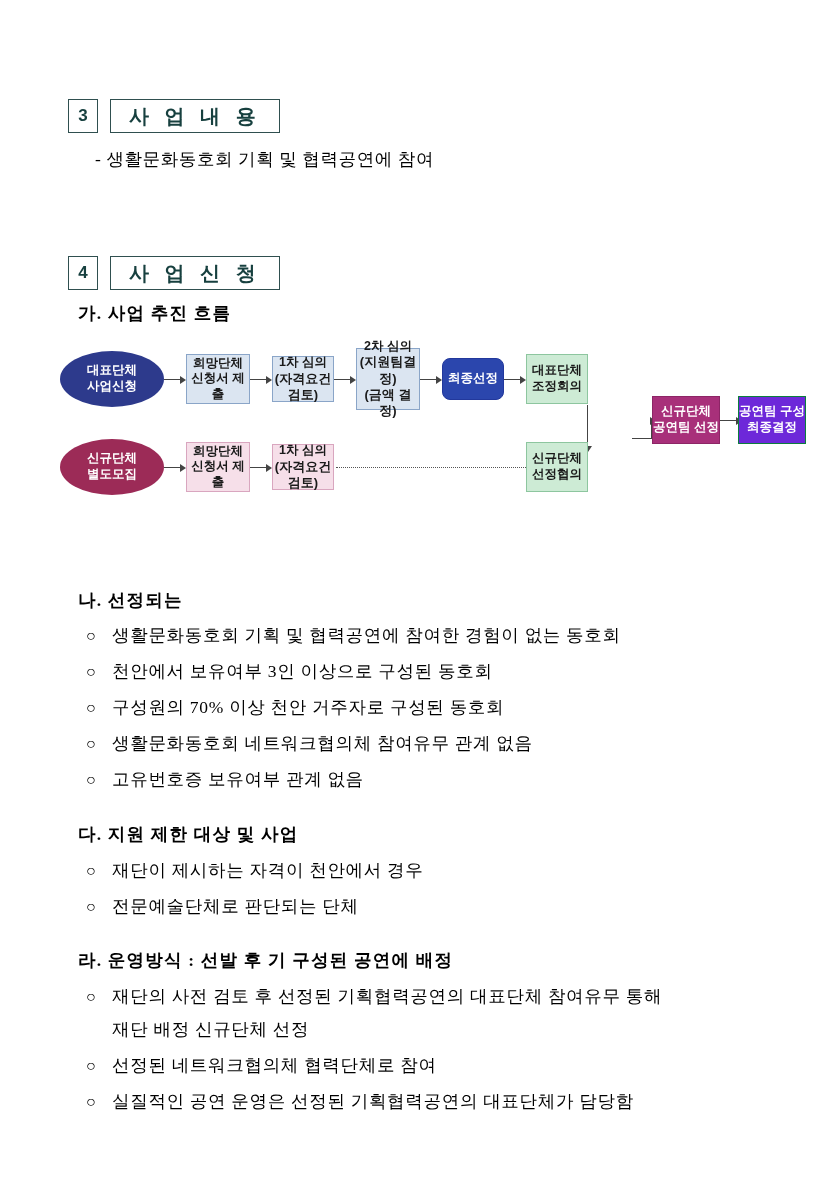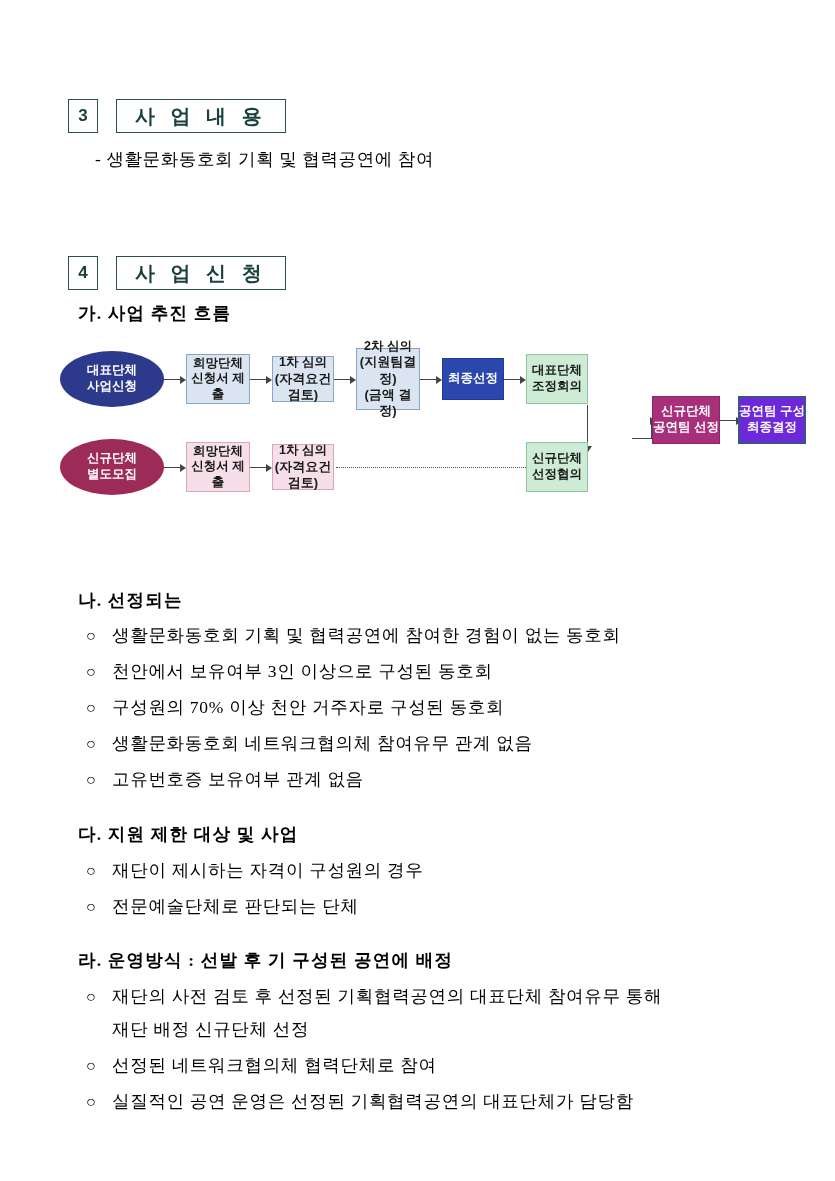--- a/index.html
+++ b/index.html
@@ -35,21 +35,21 @@
     color: #17403f;
     font-family: "Liberation Sans", sans-serif;
     font-size: 17px;
     font-weight: bold;
     display: flex;
     align-items: center;
     justify-content: center;
     box-sizing: border-box;
   }
   .section-title-box {
-    margin-left: 18px;
+    margin-left: 12px;
     border: 1.5px solid #2f4f4f;
     background: #ffffff;
     padding: 0 18px;
     display: flex;
     align-items: center;
     box-sizing: border-box;
   }
   .section-title-box span {
     font-family: "Liberation Sans", sans-serif;
     font-size: 20px;
@@ -247,21 +247,21 @@
       <div class="l1">1차 심의</div>
       <div class="l3">(자격요건 검토)</div>
     </div>
 
     <div class="node box-lightblue" style="left:296px; top:6px; width:64px; height:62px;">
       <div class="l1">2차 심의</div>
       <div class="l3">(지원팀결정)</div>
       <div class="l3">(금액 결정)</div>
     </div>
 
-    <div class="node box-darkblue" style="left:382px; top:16px; width:62px; height:42px;">
+    <div class="node box-darkblue" style="left:382px; top:16px; width:62px; height:42px;border-radius:8px;">
       <div class="l1">최종선정</div>
     </div>
 
     <div class="node box-green" style="left:466px; top:12px; width:62px; height:50px;">
       <div class="l1">대표단체</div>
       <div class="l2">조정회의</div>
     </div>
 
     <div class="node ellipse-maroon" style="left:0px; top:97px;">
       <div class="l1">신규단체</div>
@@ -308,21 +308,21 @@
   <div class="bullet-line" style="left:86px; top:731px;">
     <span class="bullet-mark">○</span><span>생활문화동호회 네트워크협의체 참여유무 관계 없음</span>
   </div>
   <div class="bullet-line" style="left:86px; top:767px;">
     <span class="bullet-mark">○</span><span>고유번호증 보유여부 관계 없음</span>
   </div>
 
   <div class="sub-head" style="left:78px; top:822px;">다. 지원 제한 대상 및 사업</div>
 
   <div class="bullet-line" style="left:86px; top:858px;">
-    <span class="bullet-mark">○</span><span>재단이 제시하는 자격이 구성원의 경우</span>
+    <span class="bullet-mark">○</span><span>재단이 제시하는 자격이 천안에서 경우</span>
   </div>
   <div class="bullet-line" style="left:86px; top:894px;">
     <span class="bullet-mark">○</span><span>전문예술단체로 판단되는 단체</span>
   </div>
 
   <div class="sub-head" style="left:78px; top:948px;">라. 운영방식 : 선발 후 기 구성된 공연에 배정</div>
 
   <div class="bullet-line" style="left:86px; top:984px;">
     <span class="bullet-mark">○</span><span>재단의 사전 검토 후 선정된 기획협력공연의 대표단체 참여유무 통해</span>
   </div>

